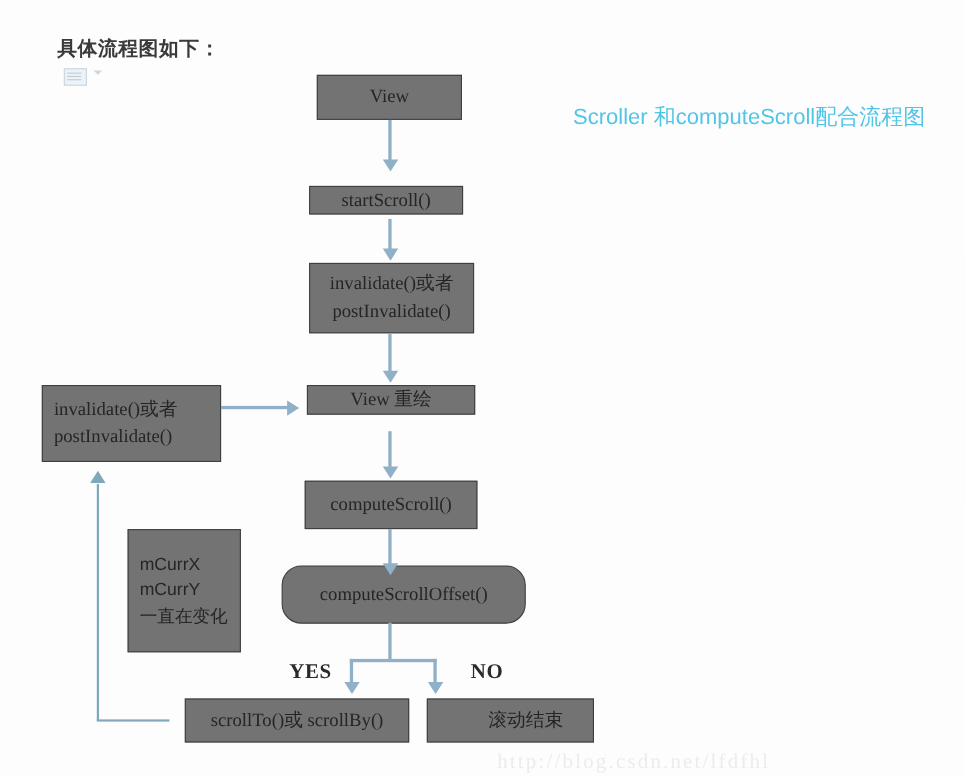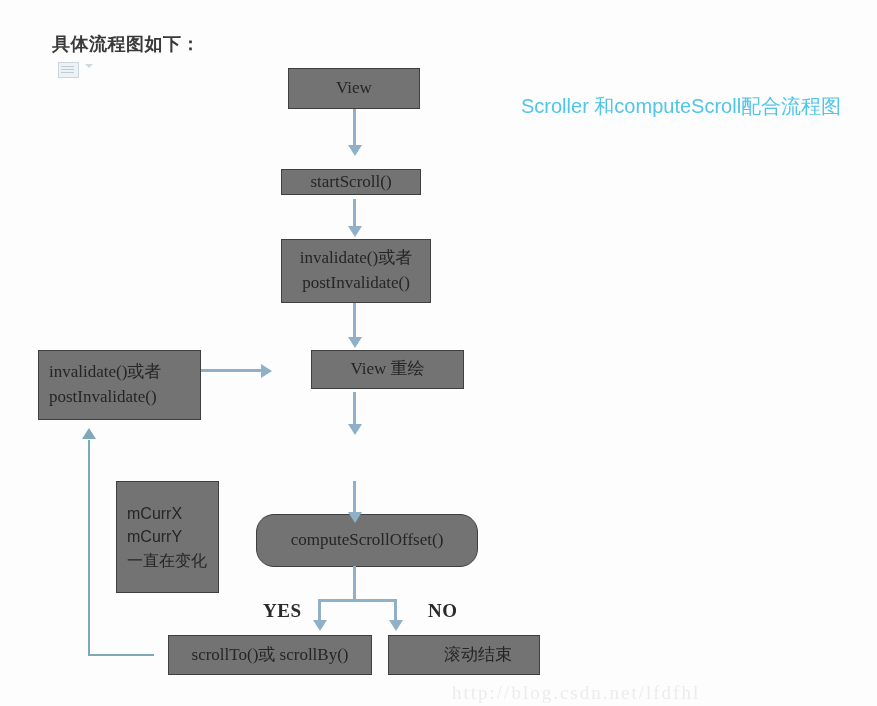--- a/index.html
+++ b/index.html
@@ -180,24 +180,27 @@
   <div class="node" style="left:281px; top:239px; width:150px; height:64px; flex-direction:column;">
     <span class="line">invalidate()或者</span>
     <span class="line">postInvalidate()</span>
   </div>
 
   <div class="node left-align" style="left:38px; top:350px; width:163px; height:70px; justify-content:center;">
     <span class="line">invalidate()或者</span>
     <span class="line">postInvalidate()</span>
   </div>
 
-  <div class="node" style="left:279px; top:350px; width:153px; height:39px;margin-left:32px;">
+  <div class="node" style="left:279px; top:350px; width:153px; height:27px;">
     <span class="line">View 重绘</span>
   </div>
 
+  <div class="node" style="left:277px; top:437px; width:157px; height:44px;">
+    <span class="line">computeScroll()</span>
+  </div>
 
   <div class="node" style="left:256px; top:514px; width:222px; height:53px;border-radius:18px;">
     <span class="line">computeScrollOffset()</span>
   </div>
 
   <div class="node left-align node-sans" style="left:116px; top:481px; width:103px; height:112px; justify-content:center;">
     <span class="line">mCurrX</span>
     <span class="line">mCurrY</span>
     <span class="line">一直在变化</span>
   </div>

